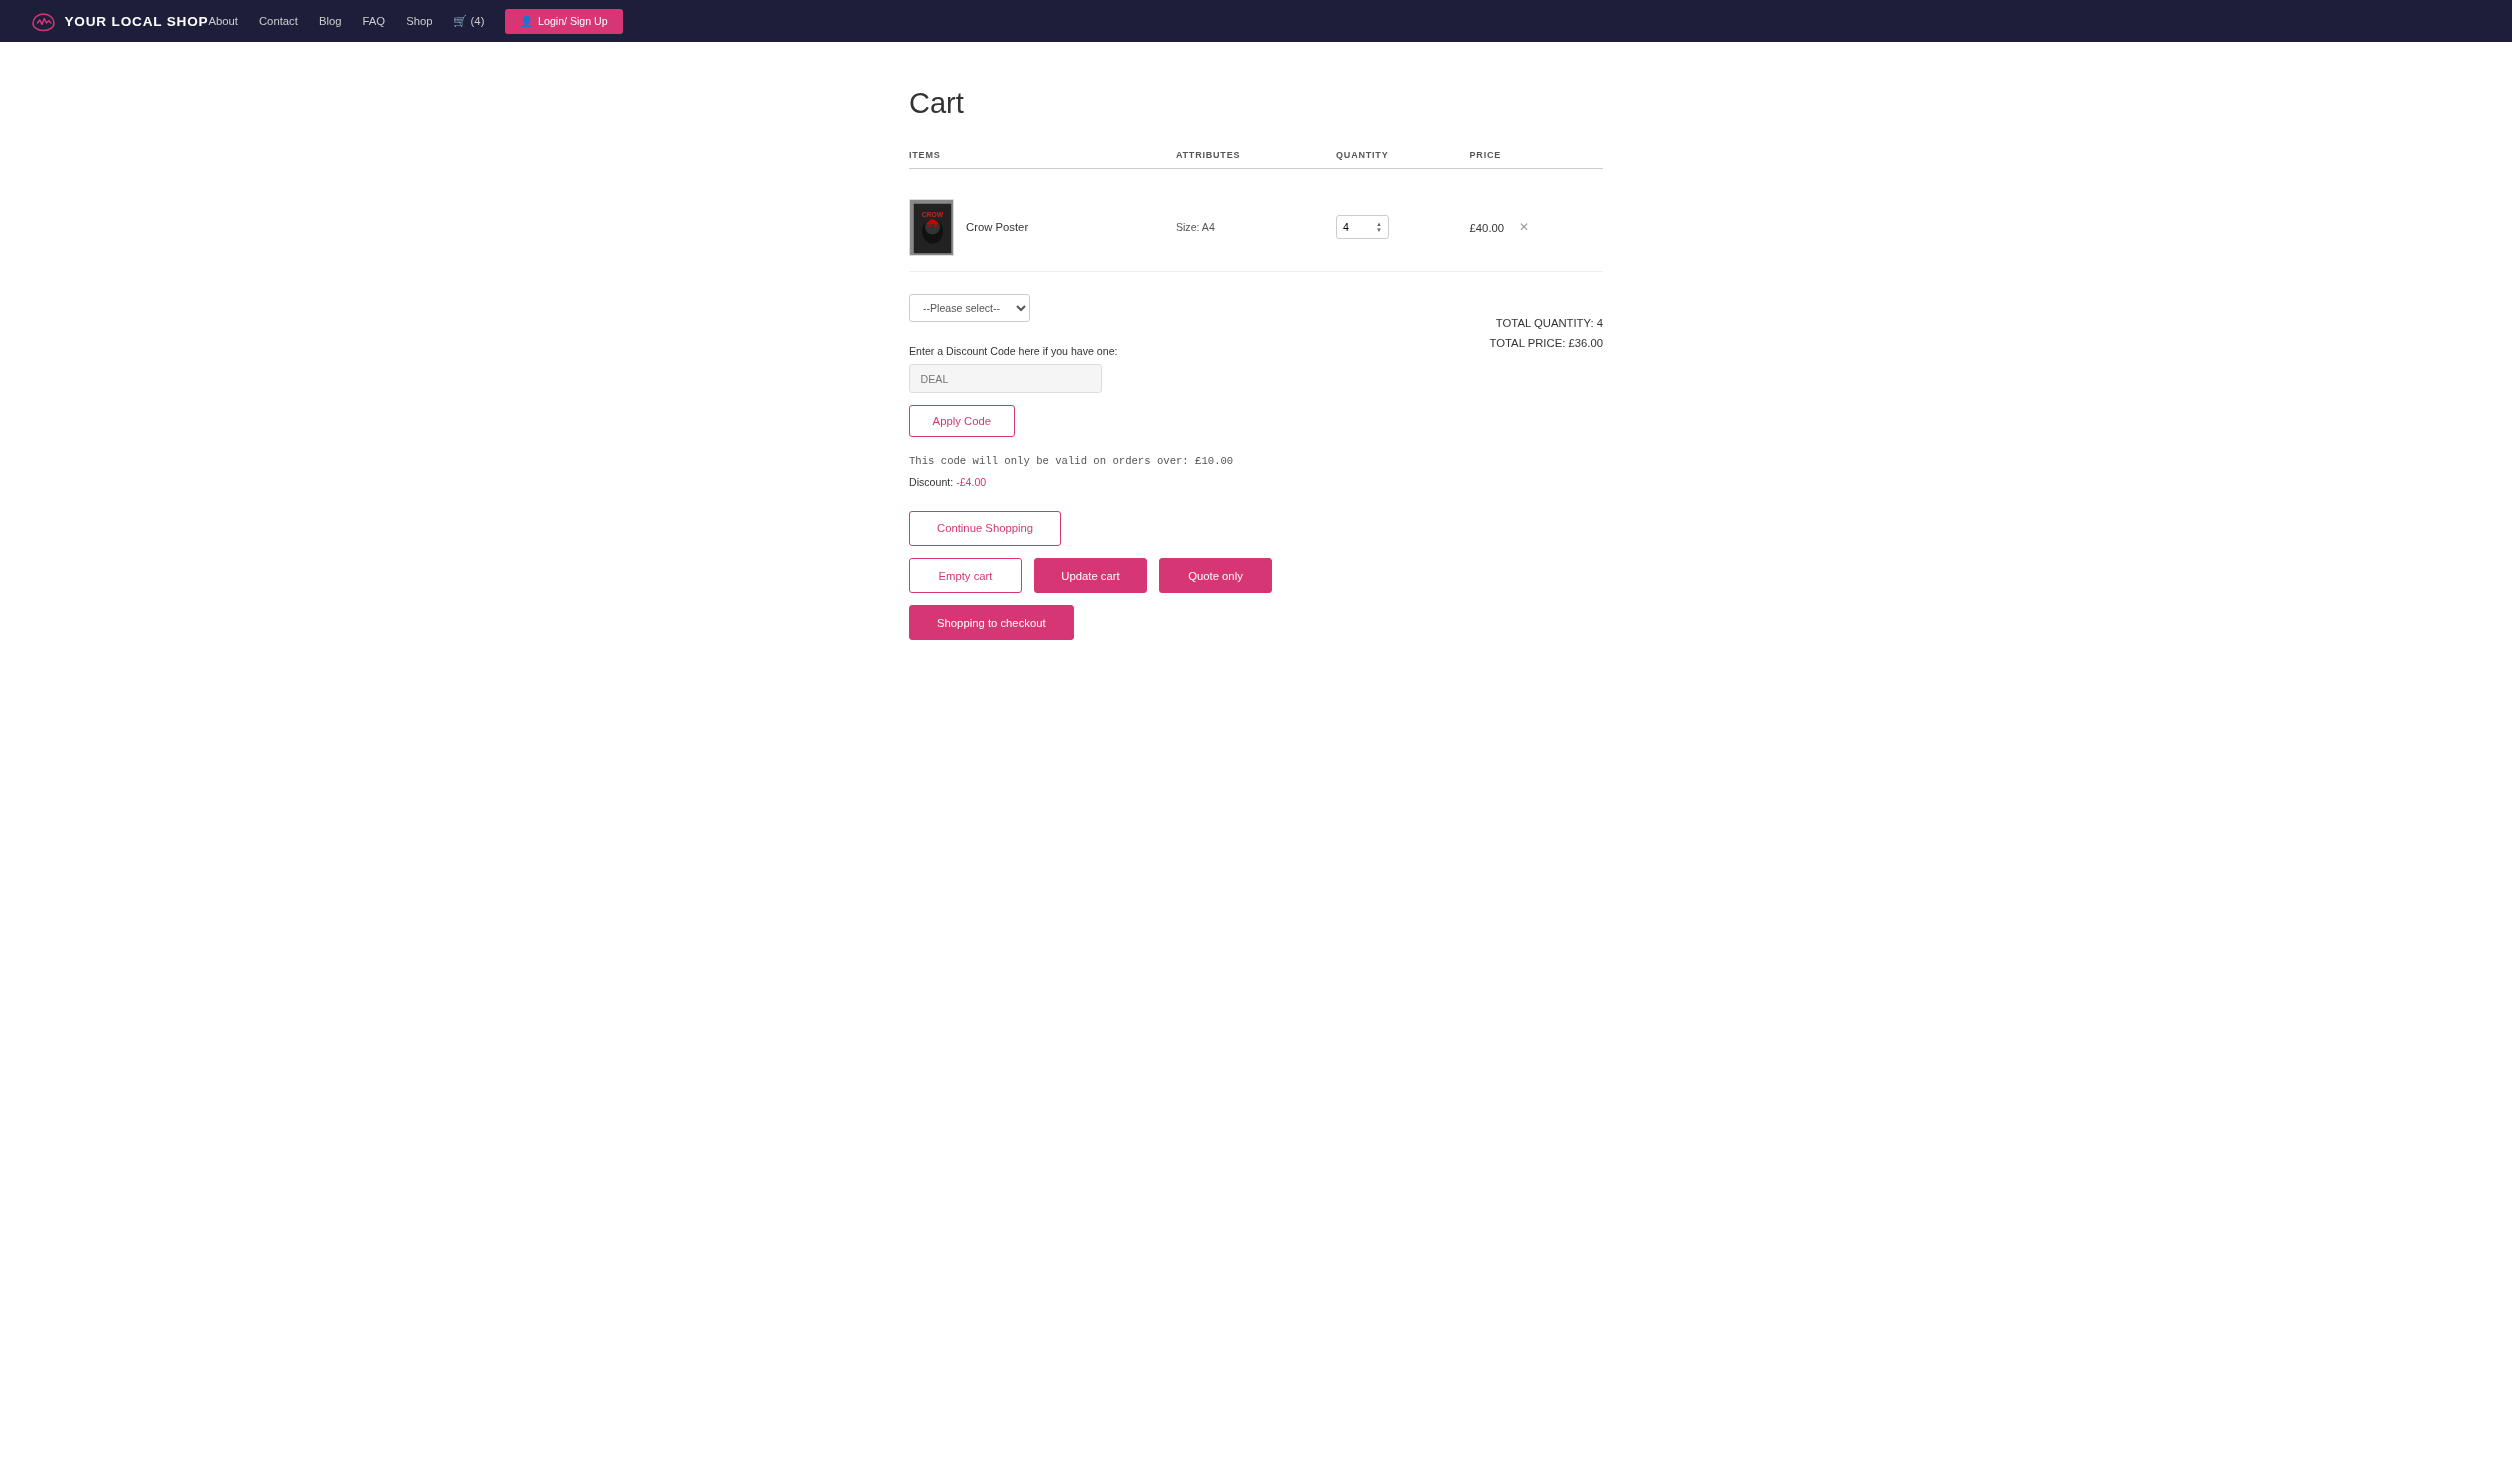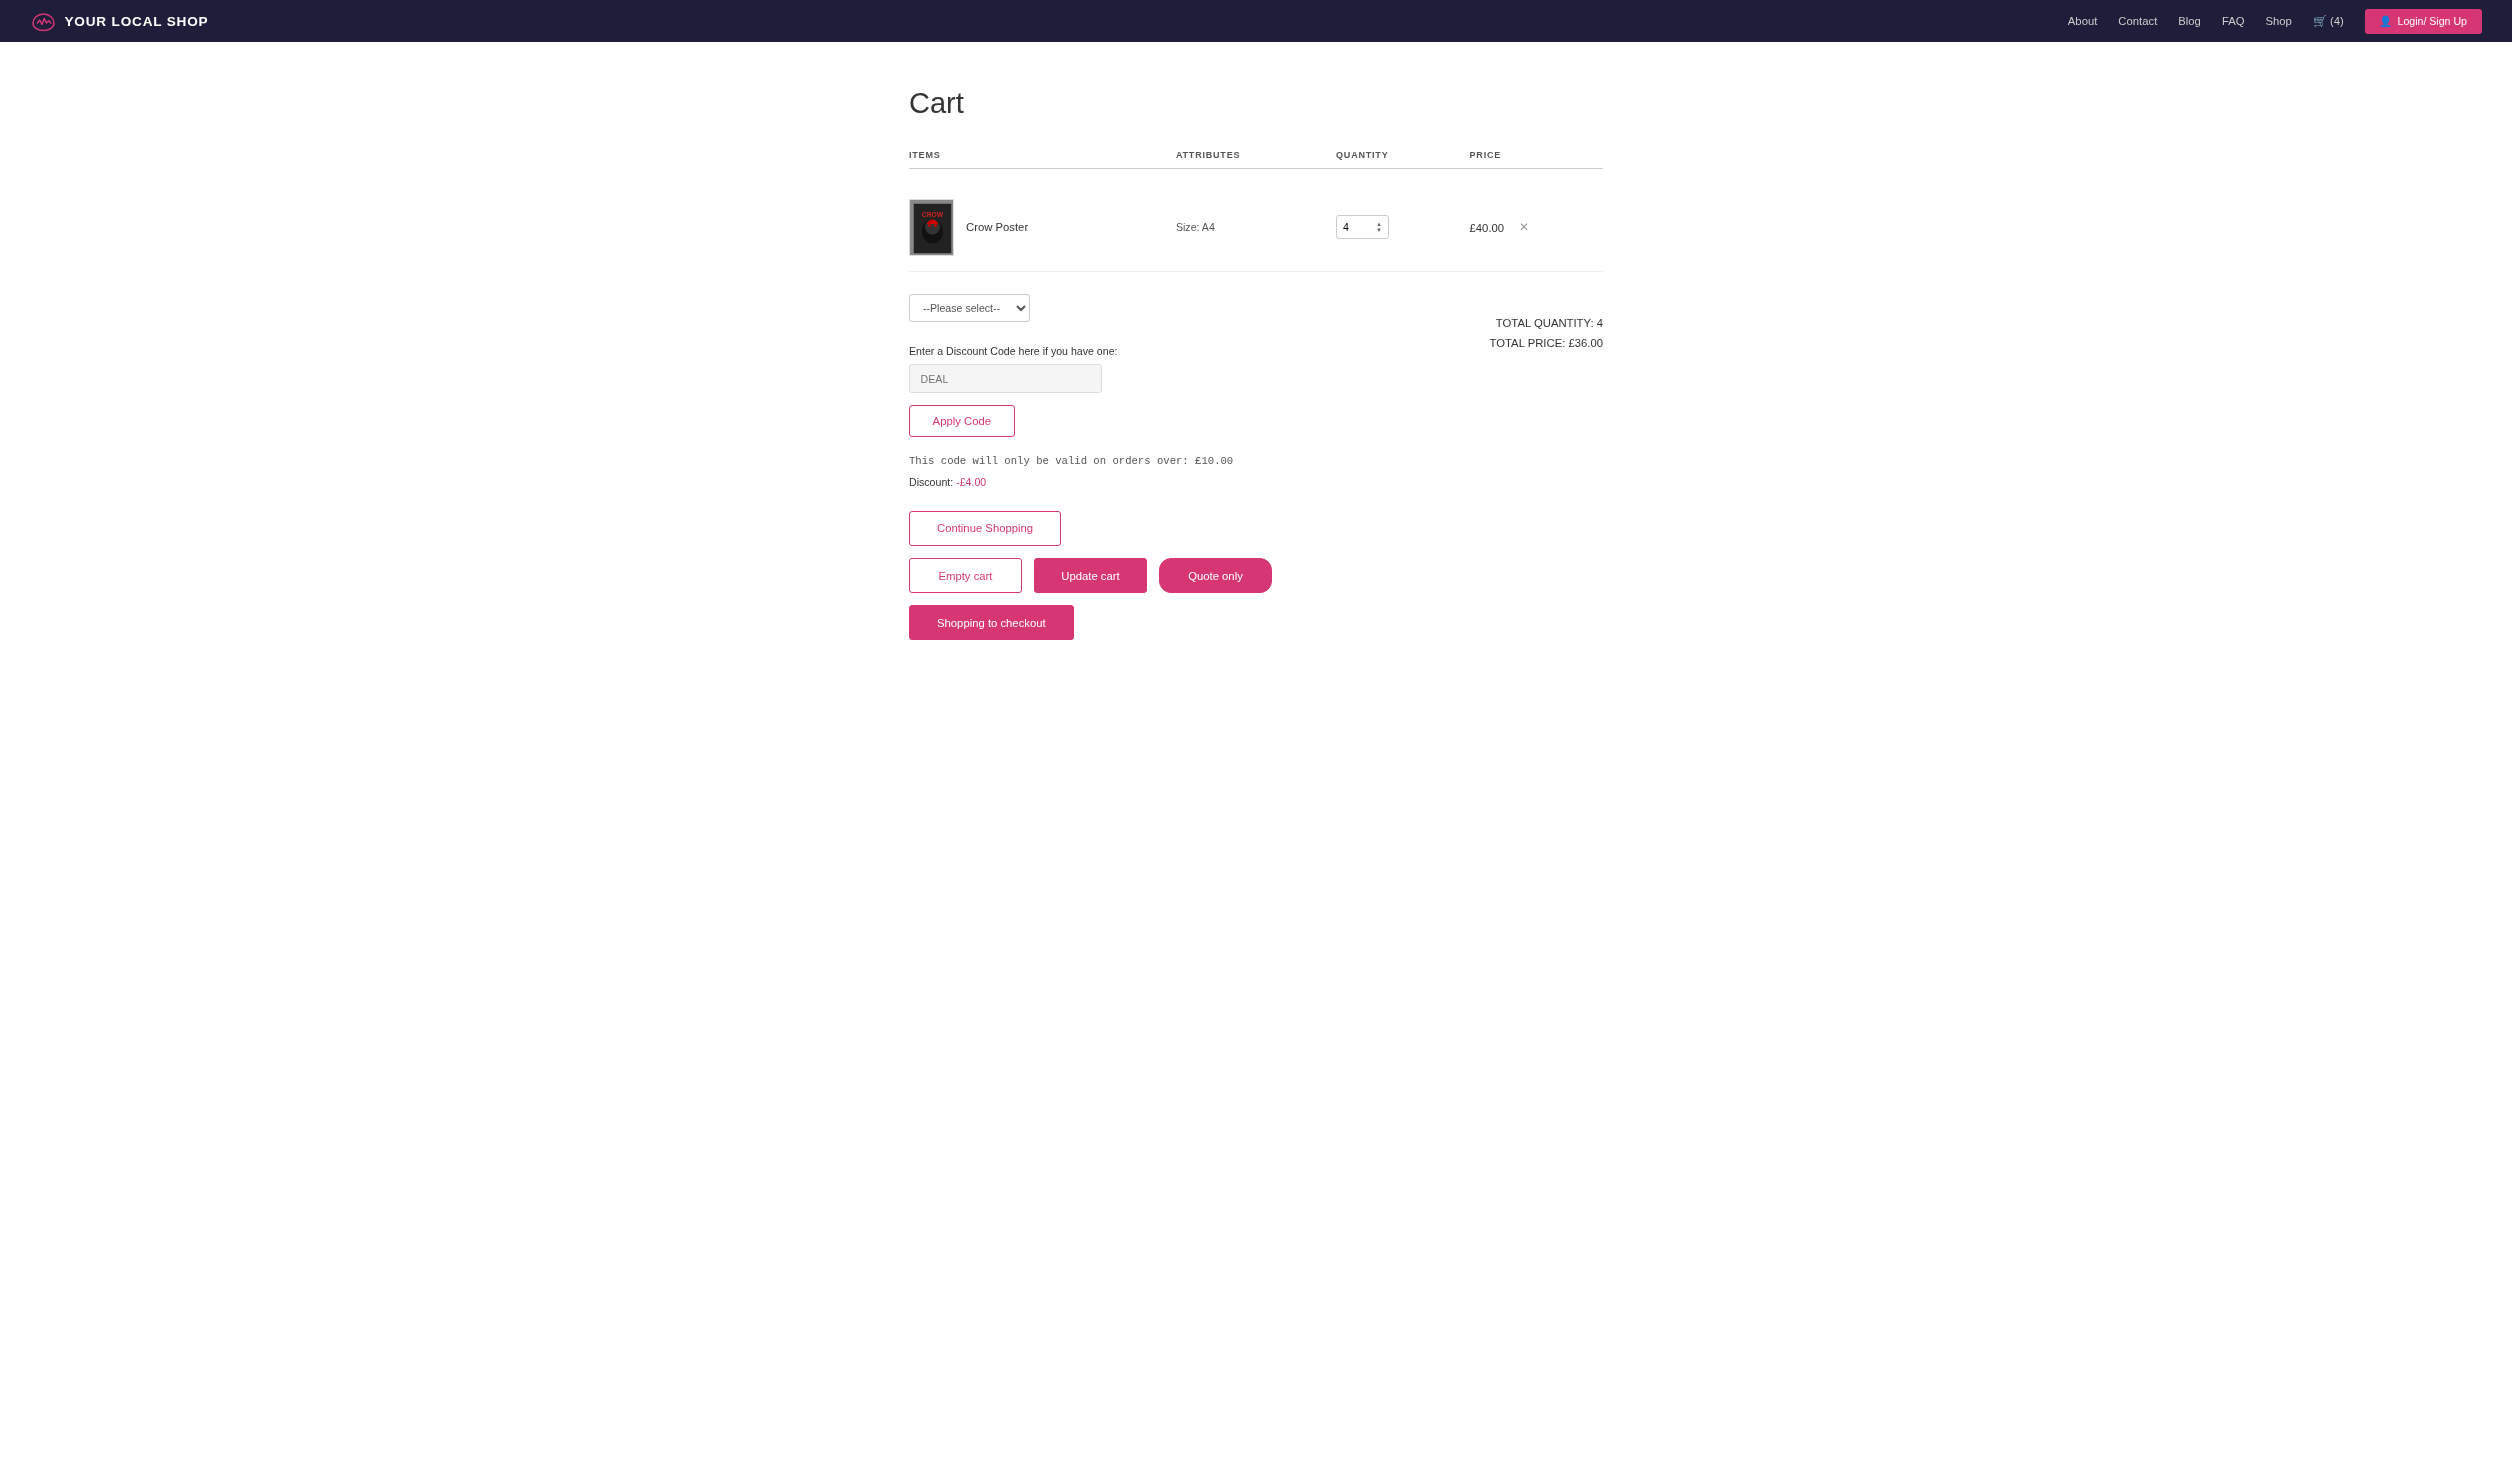--- a/index.html
+++ b/index.html
@@ -3,21 +3,21 @@
   <meta charset="utf-8">
   <style>
     * { box-sizing: border-box; margin: 0; padding: 0; }
     body { font-family: Arial, sans-serif; background: #fff; color: #333; }
 
     
     .navbar {
       background: #1e1e3a;
       display: flex;
       align-items: center;
-      justify-content: space-between;
+      justify-content: flex-start;
       padding: 0 30px;
       height: 42px;
     }
     .navbar-brand {
       display: flex;
       align-items: center;
       gap: 7.5px;
       color: #fff;
       font-weight: bold;
       font-size: 13.6px;
@@ -289,21 +289,21 @@
       border-radius: 3px;
       cursor: pointer;
       min-width: 113px;
     }
     .quote-btn {
       background: #d63674;
       color: #fff;
       border: 1.5px solid #d63674;
       padding: 10.6px 21px;
       font-size: 11.3px;
-      border-radius: 12px;
+      border-radius: 3px;
       cursor: pointer;
       min-width: 113px;
     }
     .checkout-btn {
       background: #d63674;
       color: #fff;
       border: 1.5px solid #d63674;
       padding: 10.6px 27px;
       font-size: 11.3px;
       border-radius: 3px;

